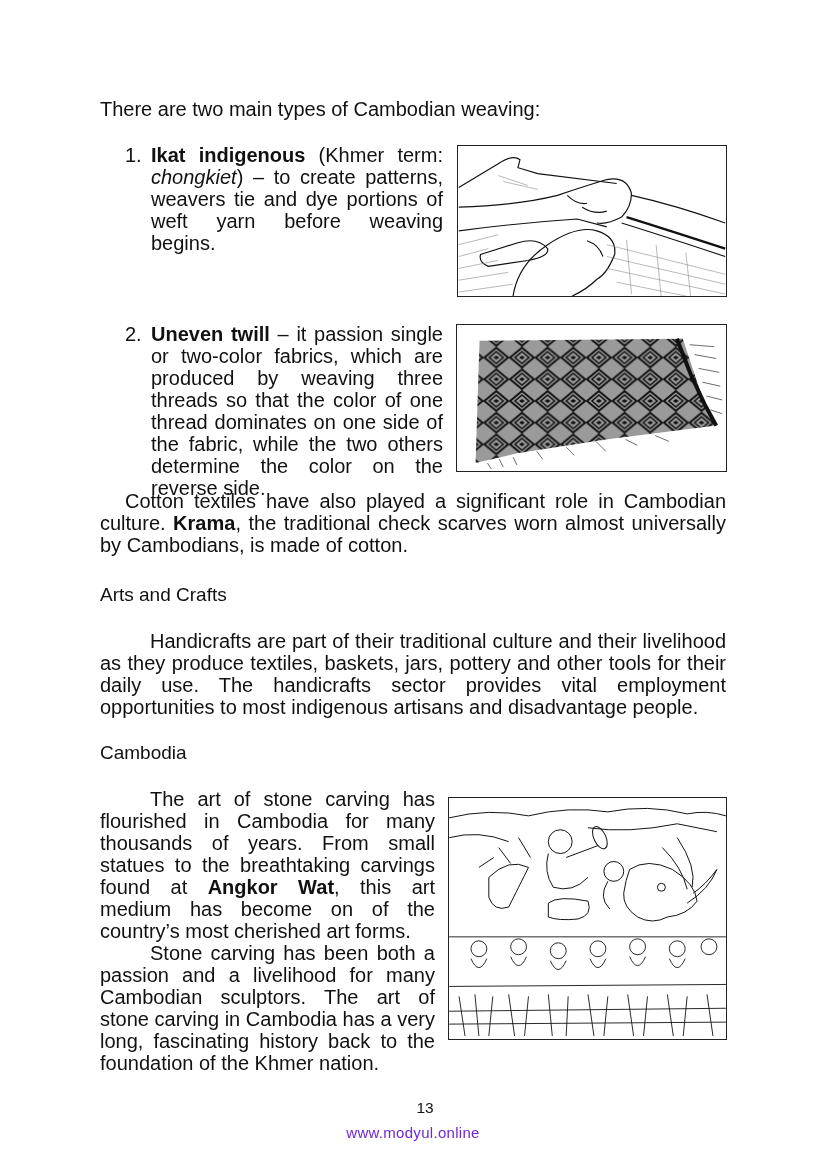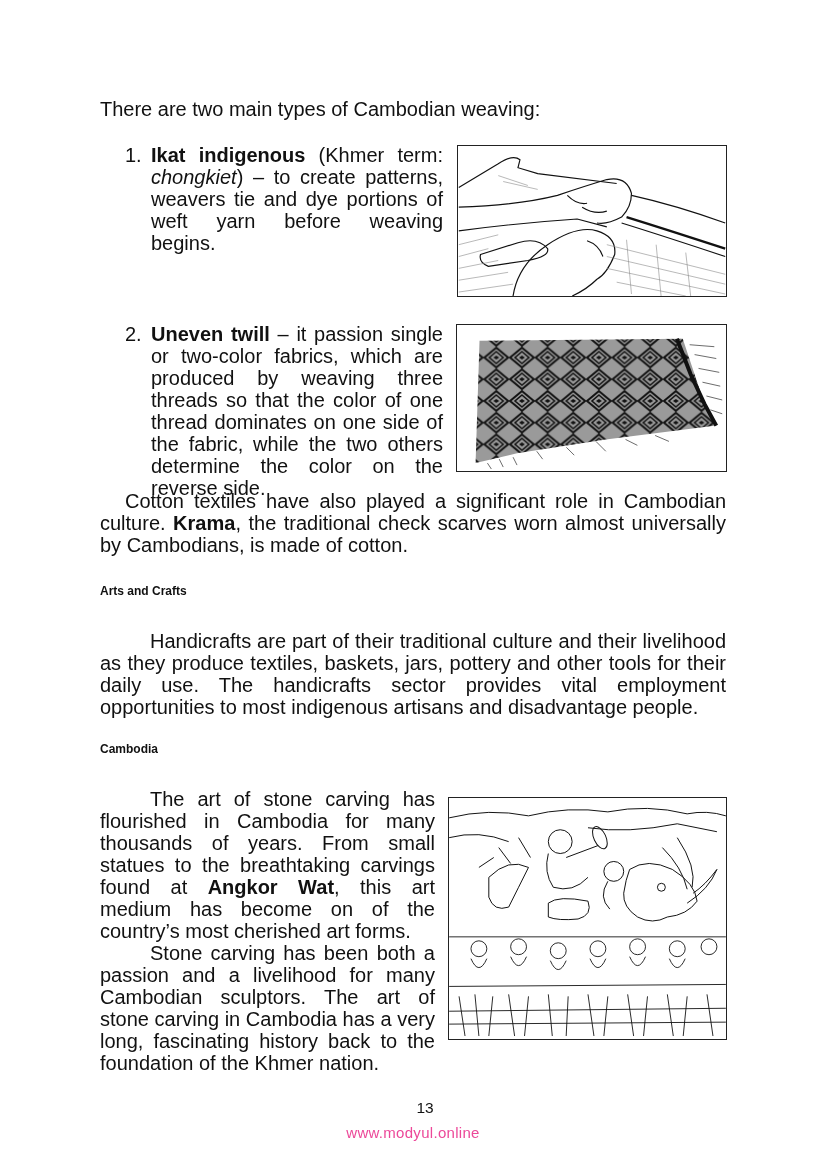--- a/index.html
+++ b/index.html
@@ -1,27 +1,27 @@
 <!DOCTYPE html>
 <html><head>
 <meta charset="utf-8">
 <style>
   html, body { margin: 0; padding: 0; background: #ffffff; }
   body { width: 826px; height: 1169px; position: relative; overflow: hidden;
          font-family: "Liberation Sans", sans-serif; color: #111; }
   .abs { position: absolute; }
   .p { font-size: 20px; line-height: 22px; text-align: justify; margin: 0; }
   .last { text-align-last: left; }
-  .h2 { font-size: 12px; font-weight: bold; margin: 0; }
+  .h2 { font-size: 19px; font-weight: normal; margin: 0; }
   .fig { position: absolute; border: 1.5px solid #222; background: #fff; box-sizing: border-box; overflow: hidden; }
   .fig svg { display: block; width: 100%; height: 100%; }
   .num { position: absolute; left: 0; }
   .li-body { margin-left: 26px; }
   .pagenum { font-size: 15.5px; text-align: center; width: 100%; }
-  .wm { font-size: 15px; color: #ec4899; text-align: center; width: 100%; letter-spacing: 0.3px; }
+  .wm { font-size: 15px; color: #6d28d9; text-align: center; width: 100%; letter-spacing: 0.3px; }
 </style>
 </head>
 <body>
 
 <p class="abs p" style="left:100px; top:98px; width:640px;">There are two main types of Cambodian weaving:</p>
 
 <div class="abs" style="left:125px; top:144px; width:318px;">
   <span class="num p">1.</span>
   <p class="p li-body last"><b>Ikat indigenous</b><span> (Khmer term: </span><i>chongkiet</i><span>)</span> <span>– to create patterns, weavers tie and dye portions of weft yarn before weaving begins.</span></p>
 </div>

